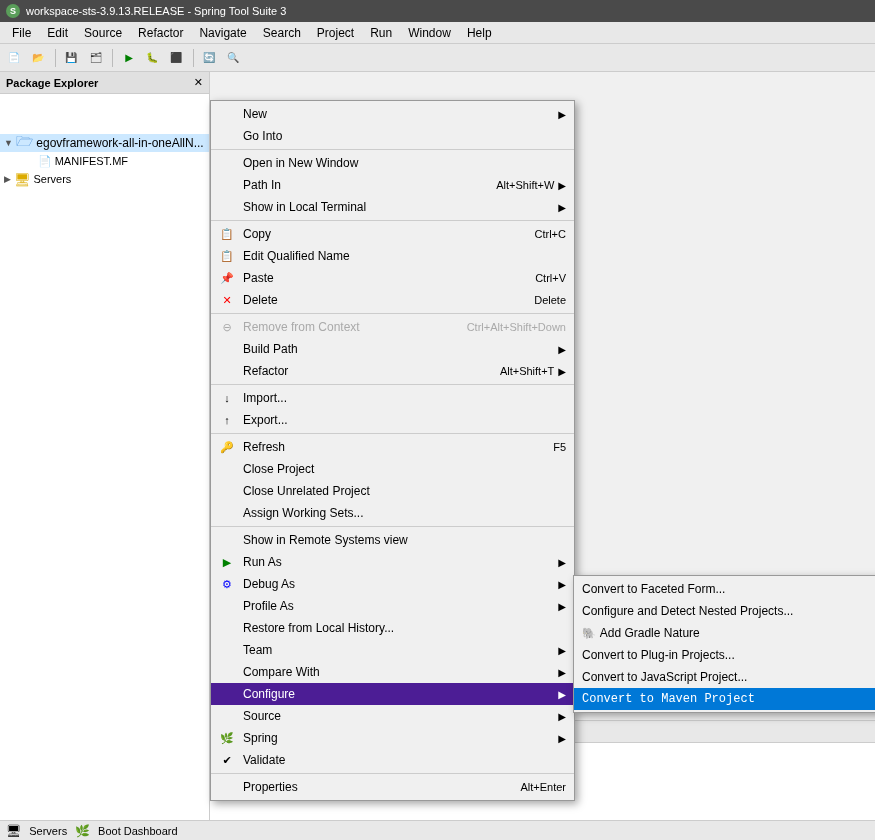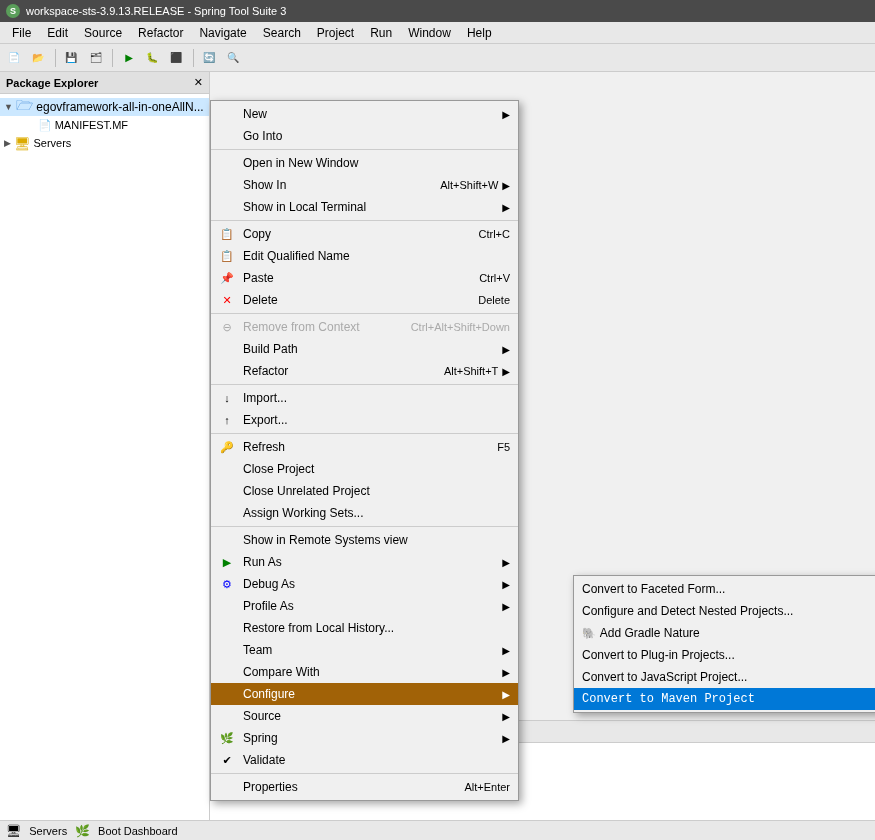--- a/index.html
+++ b/index.html
@@ -76,20 +76,21 @@
       height: calc(840px - 72px);
     }
 
     
     .explorer-panel {
       width: 210px;
       background: #fff;
       border-right: 1px solid #ccc;
       display: flex;
       flex-direction: column;
+      gap: 36px;
     }
     .panel-header {
       background: #E0E0E0;
       height: 22px;
       display: flex;
       align-items: center;
       padding: 0 6px;
       font-size: 11px;
       border-bottom: 1px solid #ccc;
       gap: 4px;
@@ -147,39 +148,39 @@
       padding: 4px 8px;
       font-size: 11px;
       color: #555;
     }
 
     
     .context-menu {
       position: absolute;
       top: 100px;
       left: 210px;
-      width: 309px;
+      width: 365px;
       background: #F0F0F0;
       border: 1px solid #999;
       box-shadow: 3px 3px 8px rgba(0,0,0,0.35);
       z-index: 100;
       padding: 2px 0;
     }
     .cm-item {
       display: flex;
       align-items: center;
       height: 22px;
       padding: 0 8px 0 32px;
       cursor: pointer;
       font-size: 12px;
       color: #000;
       position: relative;
     }
     .cm-item.disabled { color: #aaa; cursor: default; }
-    .cm-item.selected-item { background: #a16207; color: #fff; }
+    .cm-item.selected-item { background: #4c1d95; color: #fff; }
     .cm-shortcut {
       margin-left: auto;
       font-size: 11px;
       color: inherit;
       padding-left: 20px;
     }
     .cm-arrow {
       margin-left: auto;
       font-size: 10px;
     }
@@ -331,21 +332,21 @@
   <div class="cm-item">
     <span>Go Into</span>
   </div>
 
   <div class="cm-separator"></div>
 
   <div class="cm-item">
     <span>Open in New Window</span>
   </div>
   <div class="cm-item">
-    <span>Show In</span>
+    <span>Path In</span>
     <span class="cm-shortcut">Alt+Shift+W</span>
     <span class="cm-arrow" style="margin-left:4px;">▶</span>
   </div>
   <div class="cm-item">
     <span>Show in Local Terminal</span>
     <span class="cm-arrow">▶</span>
   </div>
 
   <div class="cm-separator"></div>
 

